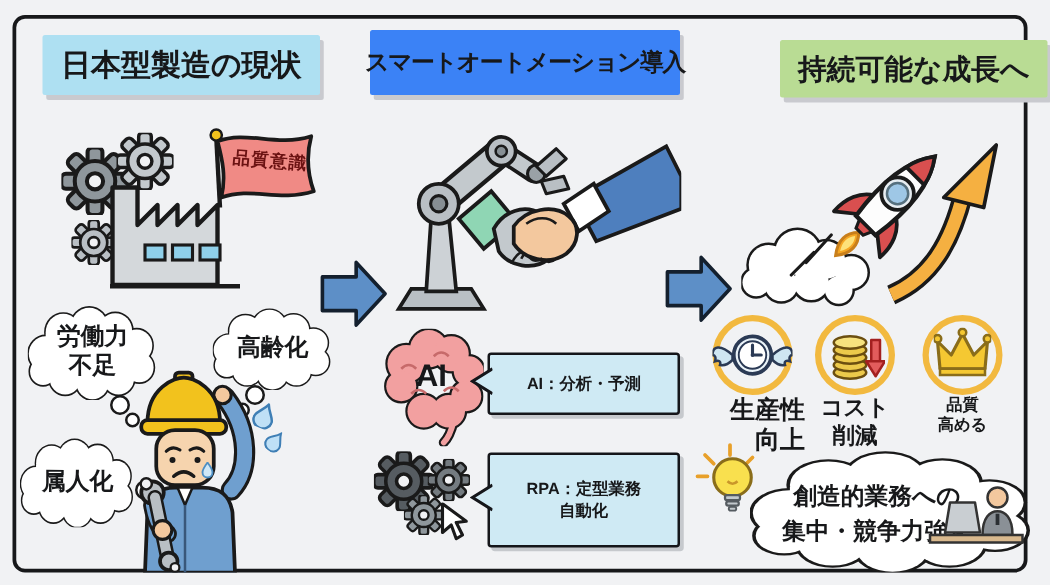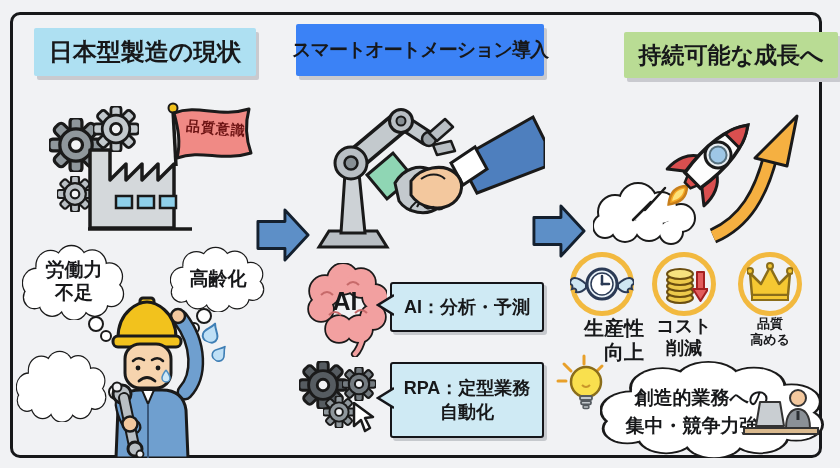--- a/index.html
+++ b/index.html
@@ -3,21 +3,21 @@
 <meta charset="utf-8">
 <style>
   html,body{margin:0;padding:0;background:#e9eaed;}
   #canvas{position:relative;width:840px;height:468px;background:#f1f2f4;overflow:hidden;
           font-family:"Liberation Sans","DejaVu Sans",sans-serif;color:#17181a;padding-left:24px;}
   .abs{position:absolute;}
   .frame{border:3.5px solid #17181a;border-radius:10px;}
   .hdr{display:flex;align-items:center;justify-content:center;font-weight:700;
        box-shadow:3px 4px 0 #c9cacf;border-radius:2px;white-space:nowrap;}
   .cap{background:#cfeaf4;border:2.5px solid #15161a;border-radius:3px;box-shadow:3px 3px 0 #c6c9cd;
-       display:flex;align-items:center;justify-content:center;font-weight:700;font-size:18px;
+       display:flex;align-items:center;justify-content:center;font-weight:700;font-size:13px;
        line-height:1.35;text-align:center;white-space:pre-line;}
   .t{font-weight:700;text-align:center;white-space:pre-line;line-height:1.2;}
   .dot{background:#fff;border:2.5px solid #1a1a1a;border-radius:50%;}
   .ring{width:54px;height:54px;border:5px solid #f2b93f;border-radius:50%;}
 </style>
 </head>
 <body>
 
 <div id="canvas">
 
@@ -106,20 +106,21 @@
 不足</div>
 
   <svg class="abs" style="left:170px;top:246px" width="96" height="66">
       <use href="#cloud"></use>
     </svg>
   <div class="abs t" style="left:178px;top:268px;width:80px;font-size:19px;">高齢化</div>
 
   <svg class="abs" style="left:16px;top:350px" width="92" height="72">
       <use href="#cloud"></use>
     </svg>
+  <div class="abs t" style="left:22px;top:375px;width:80px;font-size:19px;">属人化</div>
 
   <div class="abs dot" style="left:88px;top:316px;width:12px;height:12px;"></div>
   <div class="abs dot" style="left:100px;top:330px;width:8px;height:8px;"></div>
   <div class="abs dot" style="left:196px;top:308px;width:12px;height:12px;"></div>
   <div class="abs dot" style="left:188px;top:322px;width:8px;height:8px;"></div>
   <div class="abs dot" style="left:108px;top:384px;width:12px;height:12px;"></div>
   <div class="abs dot" style="left:120px;top:394px;width:8px;height:8px;"></div>
 
   <svg class="abs" style="left:100px;top:296px" width="116" height="162" viewBox="0 0 116 162">
     <path d="M85,96 C100,80 100,48 80,22" fill="none" stroke="#1a1a1a" stroke-width="17" stroke-linecap="round"></path>

